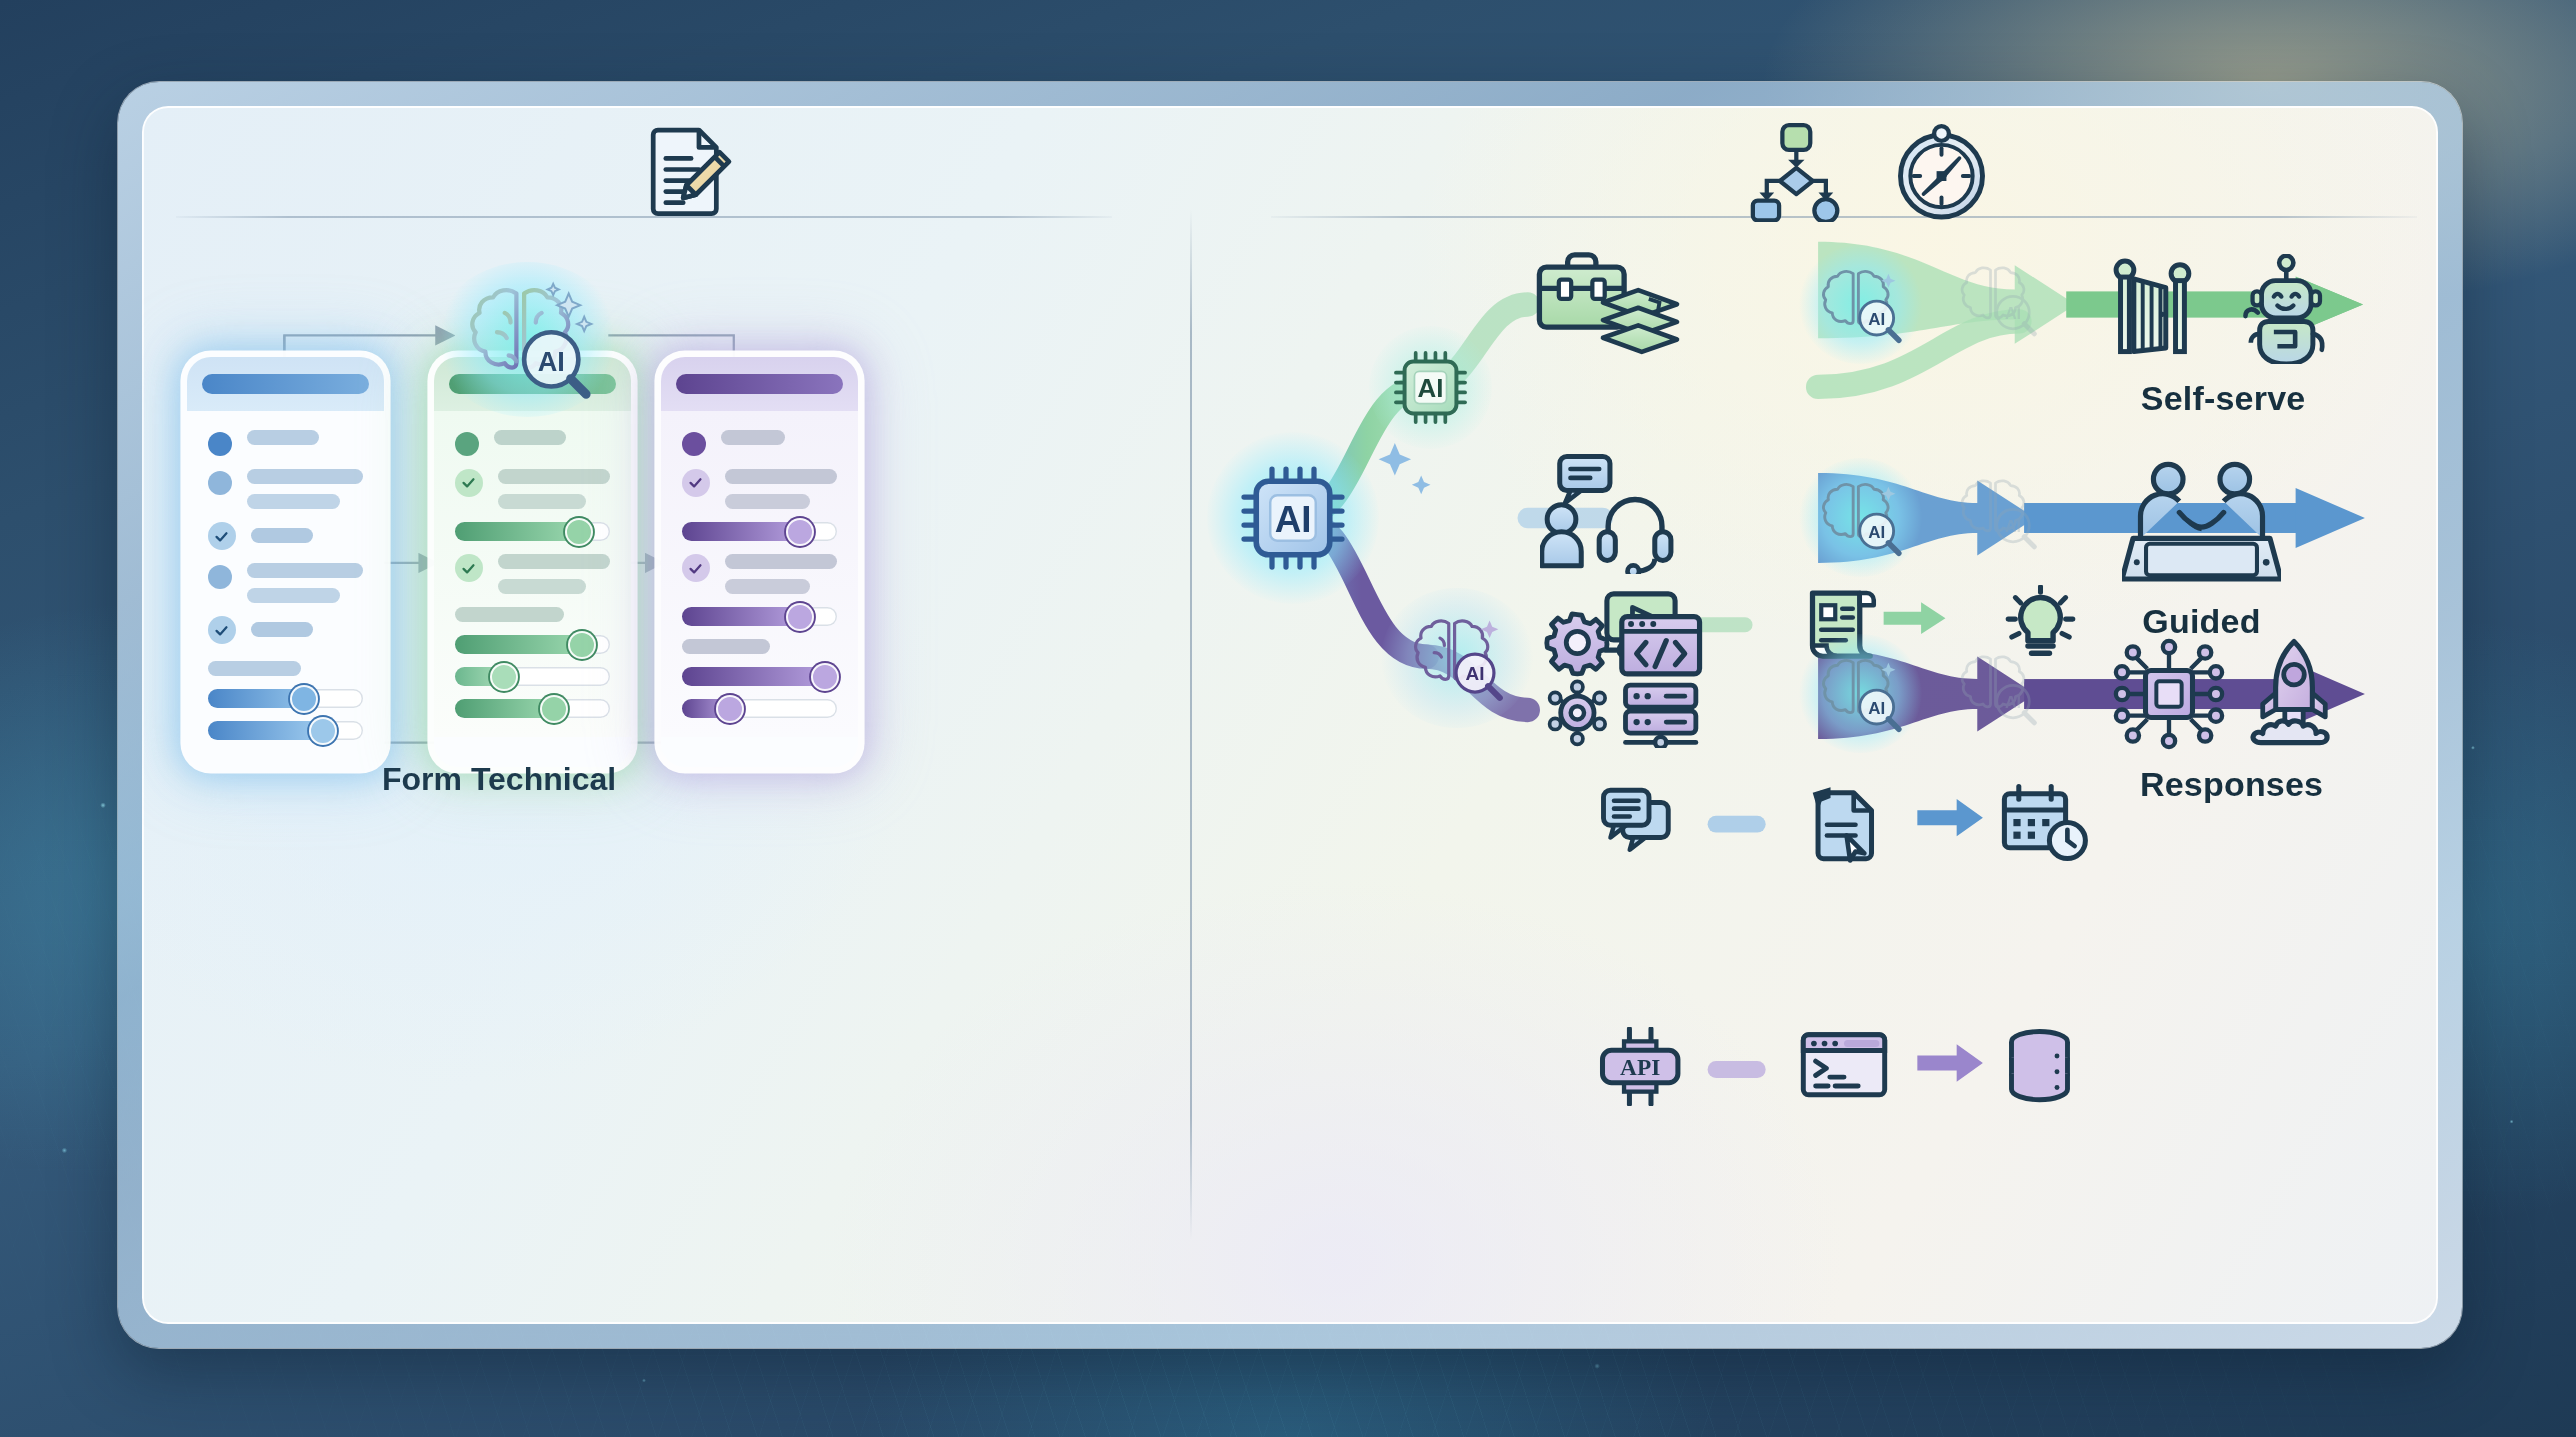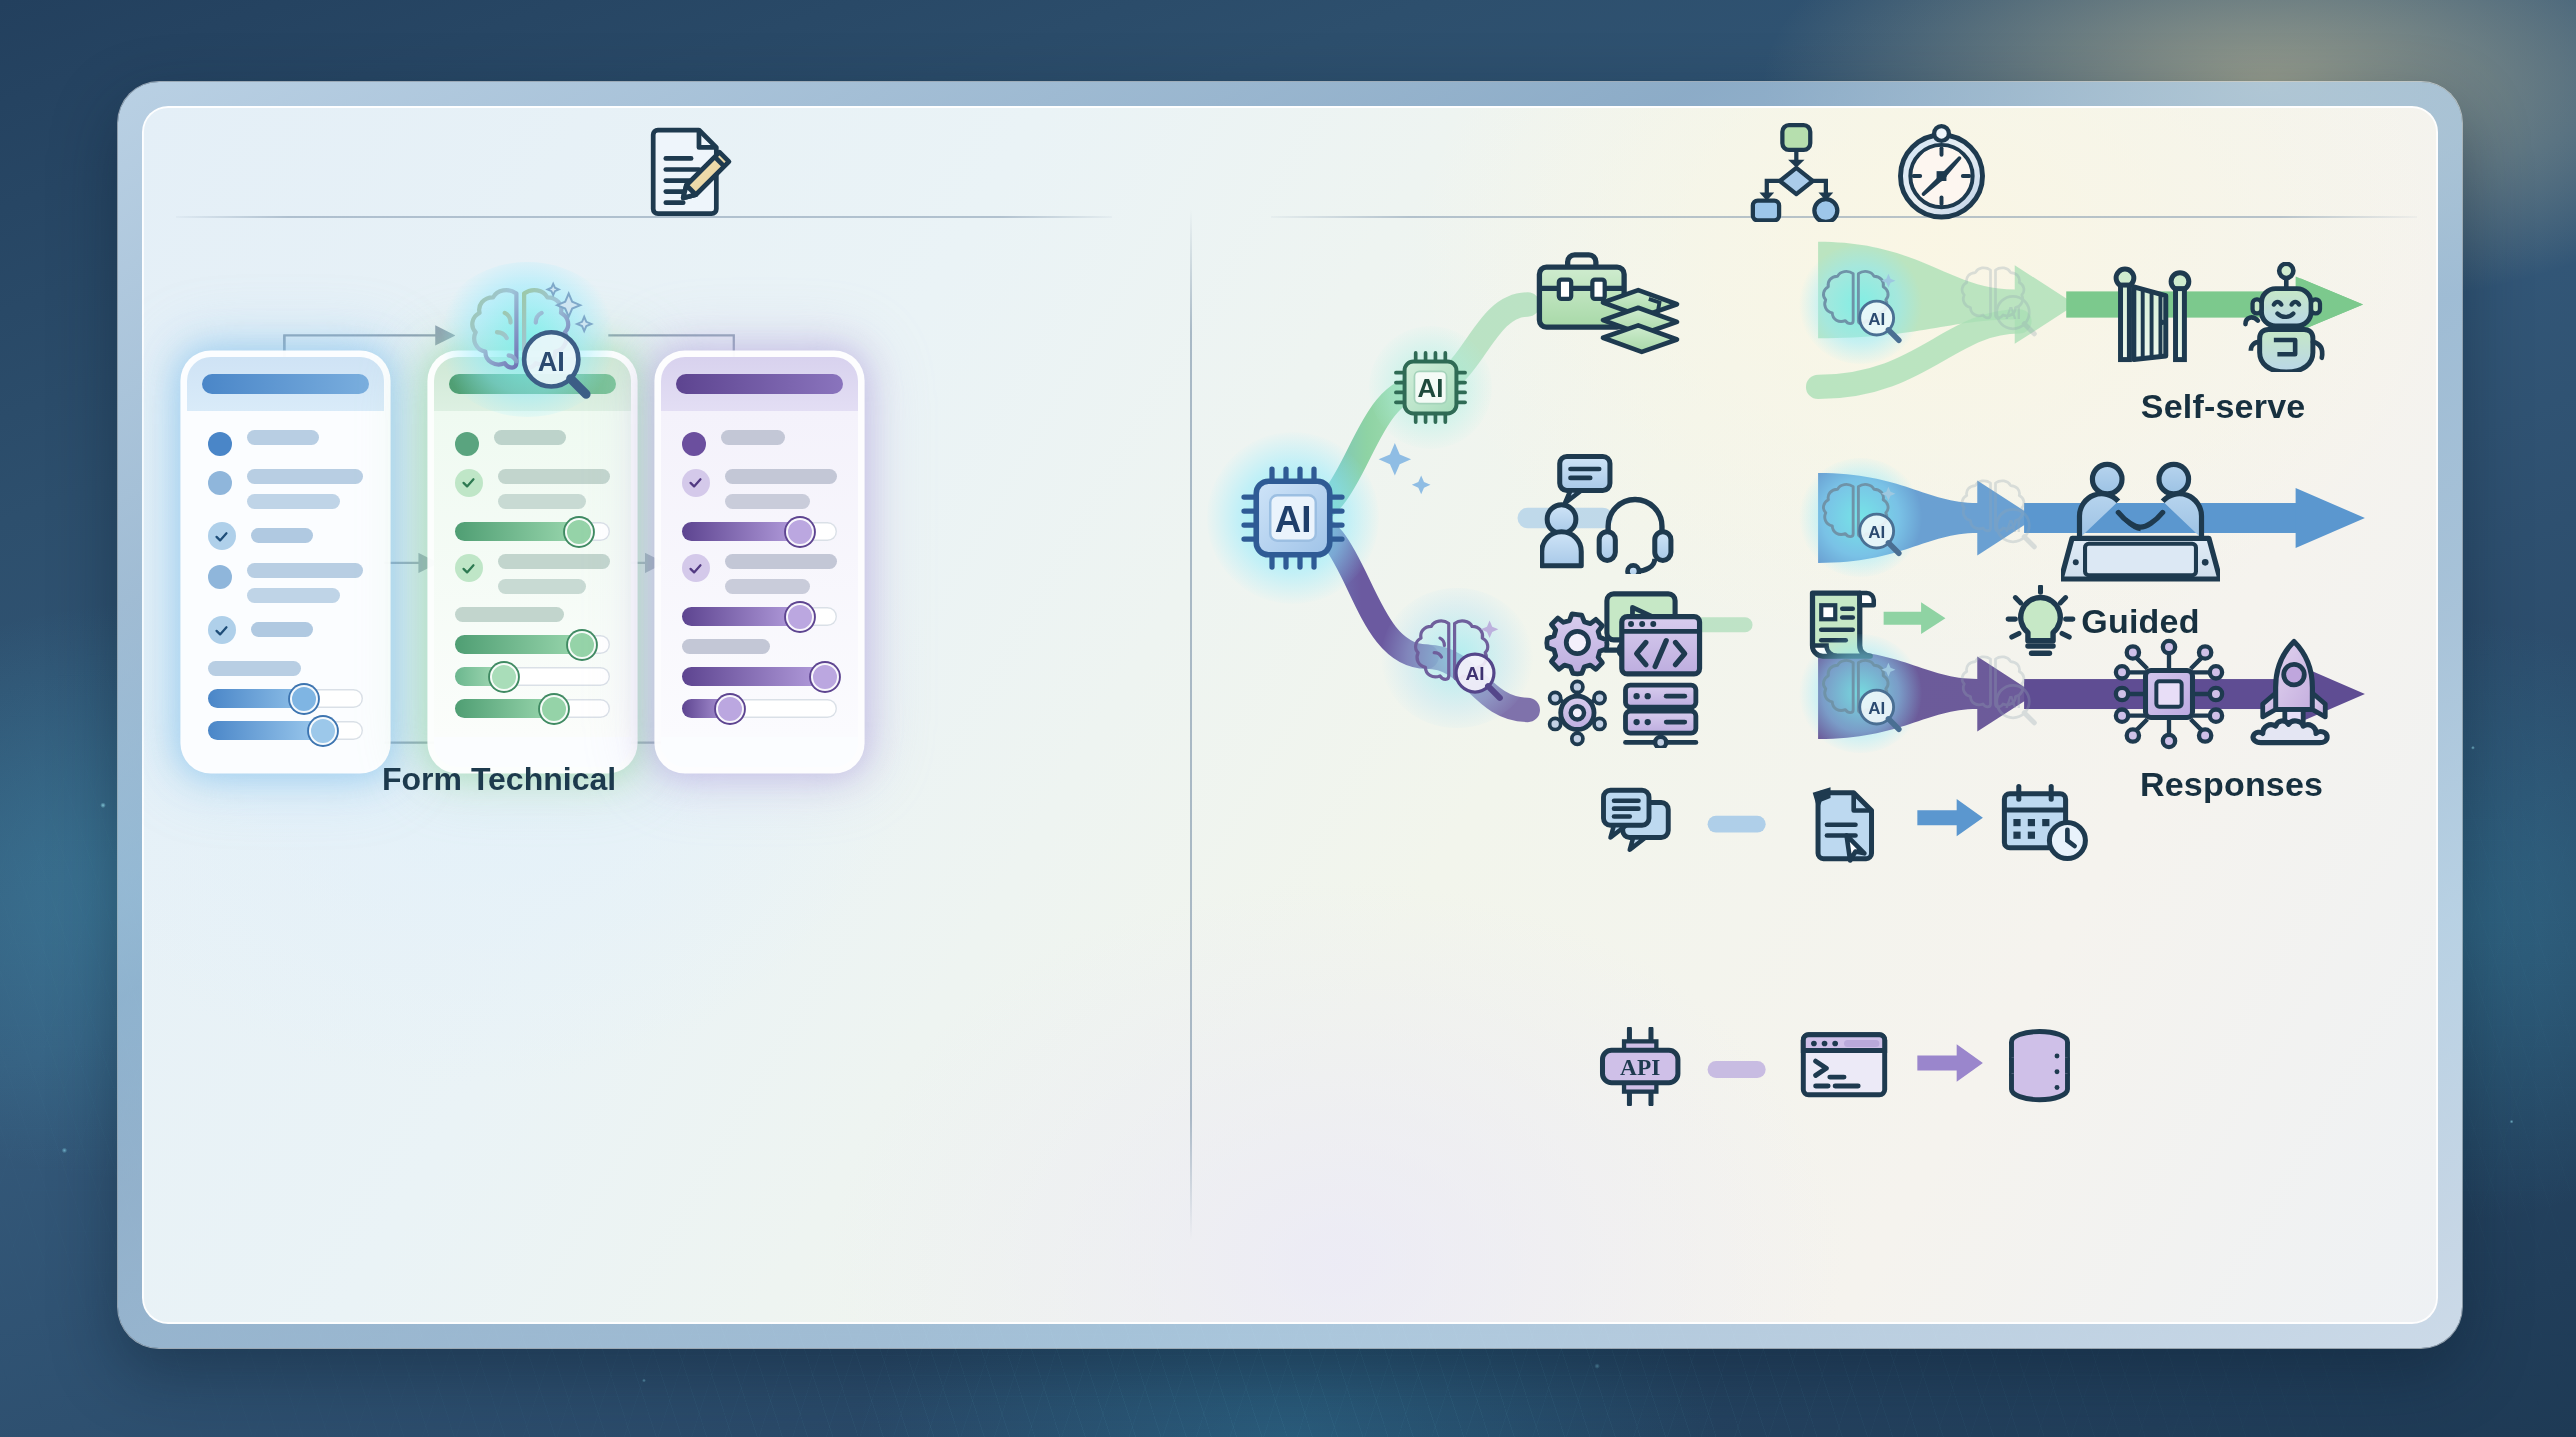--- a/index.html
+++ b/index.html
@@ -625,21 +625,21 @@
             <line x1="4" y1="19" x2="8" y2="19"></line>
             <line x1="36" y1="19" x2="40" y2="19"></line>
         <line x1="8" y1="7" x2="11" y2="10"></line>
             <line x1="36" y1="7" x2="33" y2="10"></line>
         <line x1="6" y1="29" x2="10" y2="27"></line>
             <line x1="38" y1="29" x2="34" y2="27"></line>
       </g>
     </svg>
   </div>
 
-  <div class="outcome" style="left:1966px; top:156px;">
+  <div class="outcome" style="left:1966px; top:148px;">
     <div class="ico-row">
       <svg width="112" height="110" viewBox="0 0 62 62">
         <defs>
               <linearGradient id="gt" x1="0" y1="0" x2="0" y2="1">
                 <stop offset="0" stop-color="#d7efd7"></stop>
                 <stop offset="1" stop-color="#eef8ee"></stop>
               </linearGradient>
             </defs>
         <circle cx="9" cy="9" r="5" fill="#cfeccf" stroke="#1e3a4f" stroke-width="2.8"></circle>
         <rect x="6.5" y="13" width="5" height="42" fill="url(#gt)" stroke="#1e3a4f" stroke-width="2.8"></rect>
@@ -765,21 +765,21 @@
             <rect x="17" y="20" width="4" height="4"></rect>
             <rect x="25" y="20" width="4" height="4"></rect>
         <rect x="9" y="27" width="4" height="4"></rect>
             <rect x="17" y="27" width="4" height="4"></rect>
       </g>
       <circle cx="39" cy="32" r="10" fill="#e8f2fb" stroke="#1e3a4f" stroke-width="2.8"></circle>
       <path d="M39 26v6l4 3" fill="none" stroke="#1e3a4f" stroke-width="2.6" stroke-linecap="round"></path>
     </svg>
   </div>
 
-  <div class="outcome" style="left:1919px; top:354px;">
+  <div class="outcome" style="left:1980px; top:354px;">
     <div class="ico-row">
       <svg width="159" height="127" viewBox="0 0 86 68">
         <defs>
               <linearGradient id="hs" x1="0" y1="0" x2="0" y2="1">
                 <stop offset="0" stop-color="#b7d4ee"></stop>
                 <stop offset="1" stop-color="#9cc2e4"></stop>
               </linearGradient>
           <linearGradient id="tb" x1="0" y1="0" x2="0" y2="1">
                 <stop offset="0" stop-color="#e2ecf6"></stop>
                 <stop offset="1" stop-color="#cdddec"></stop>

